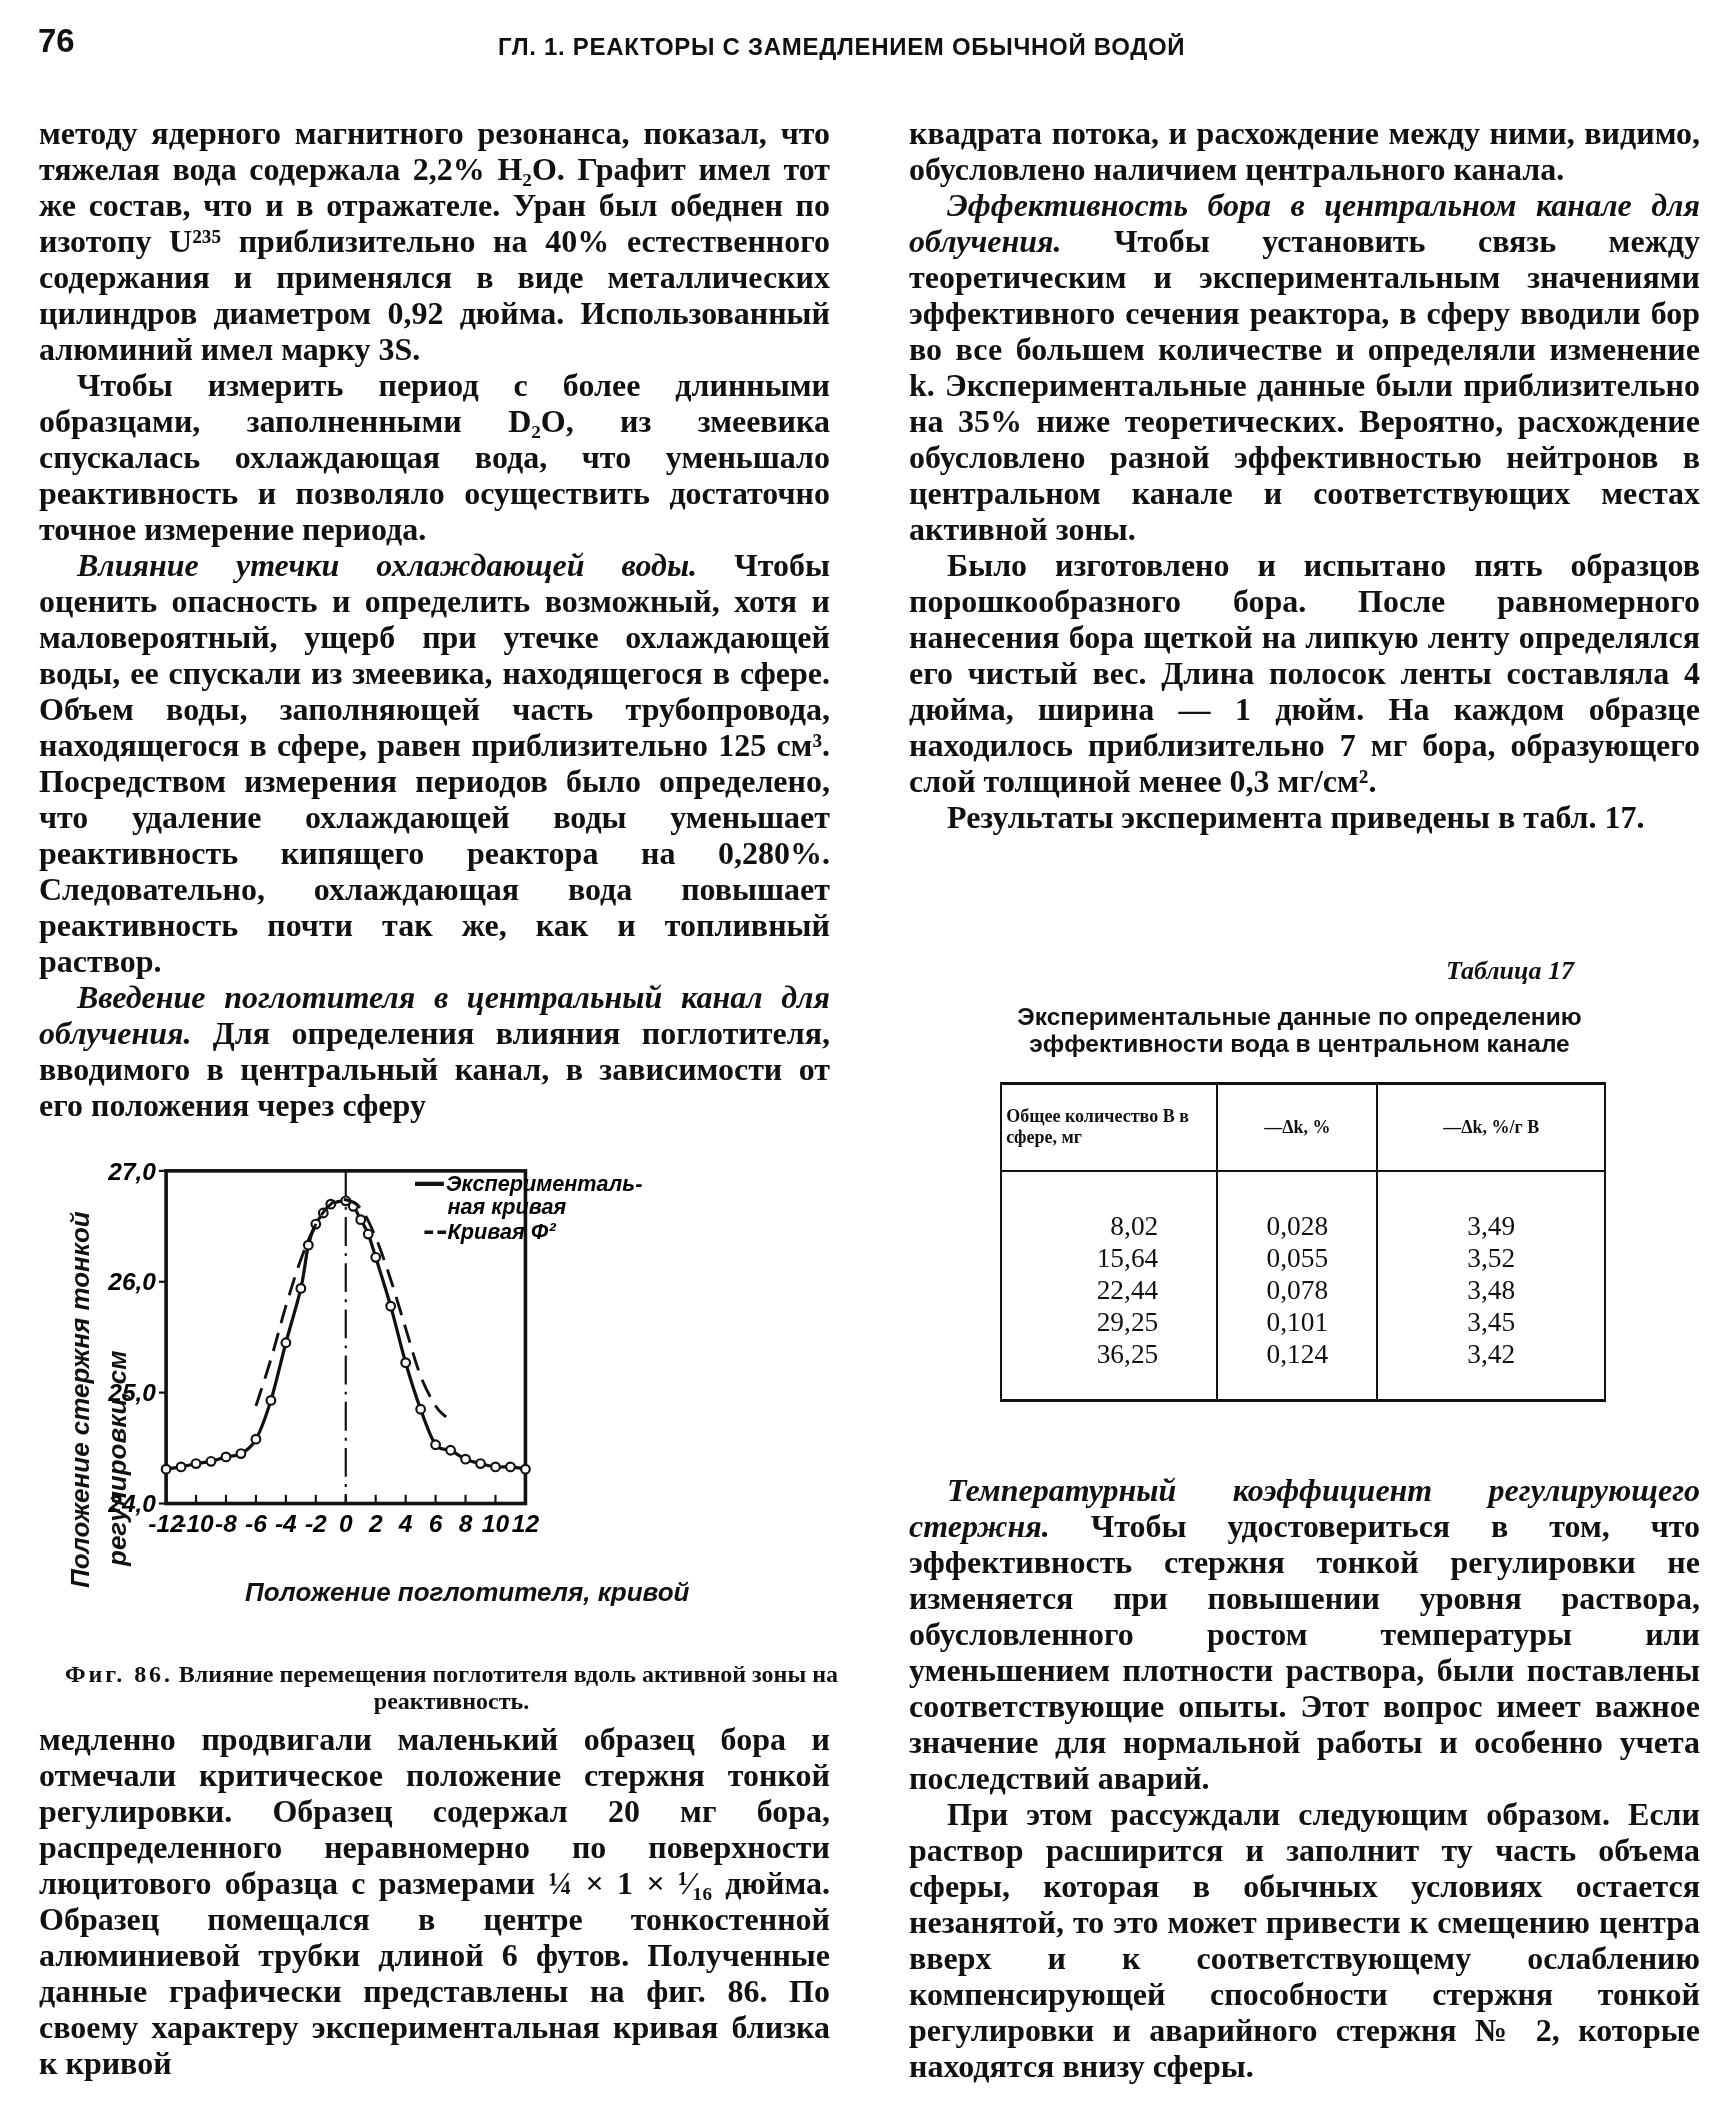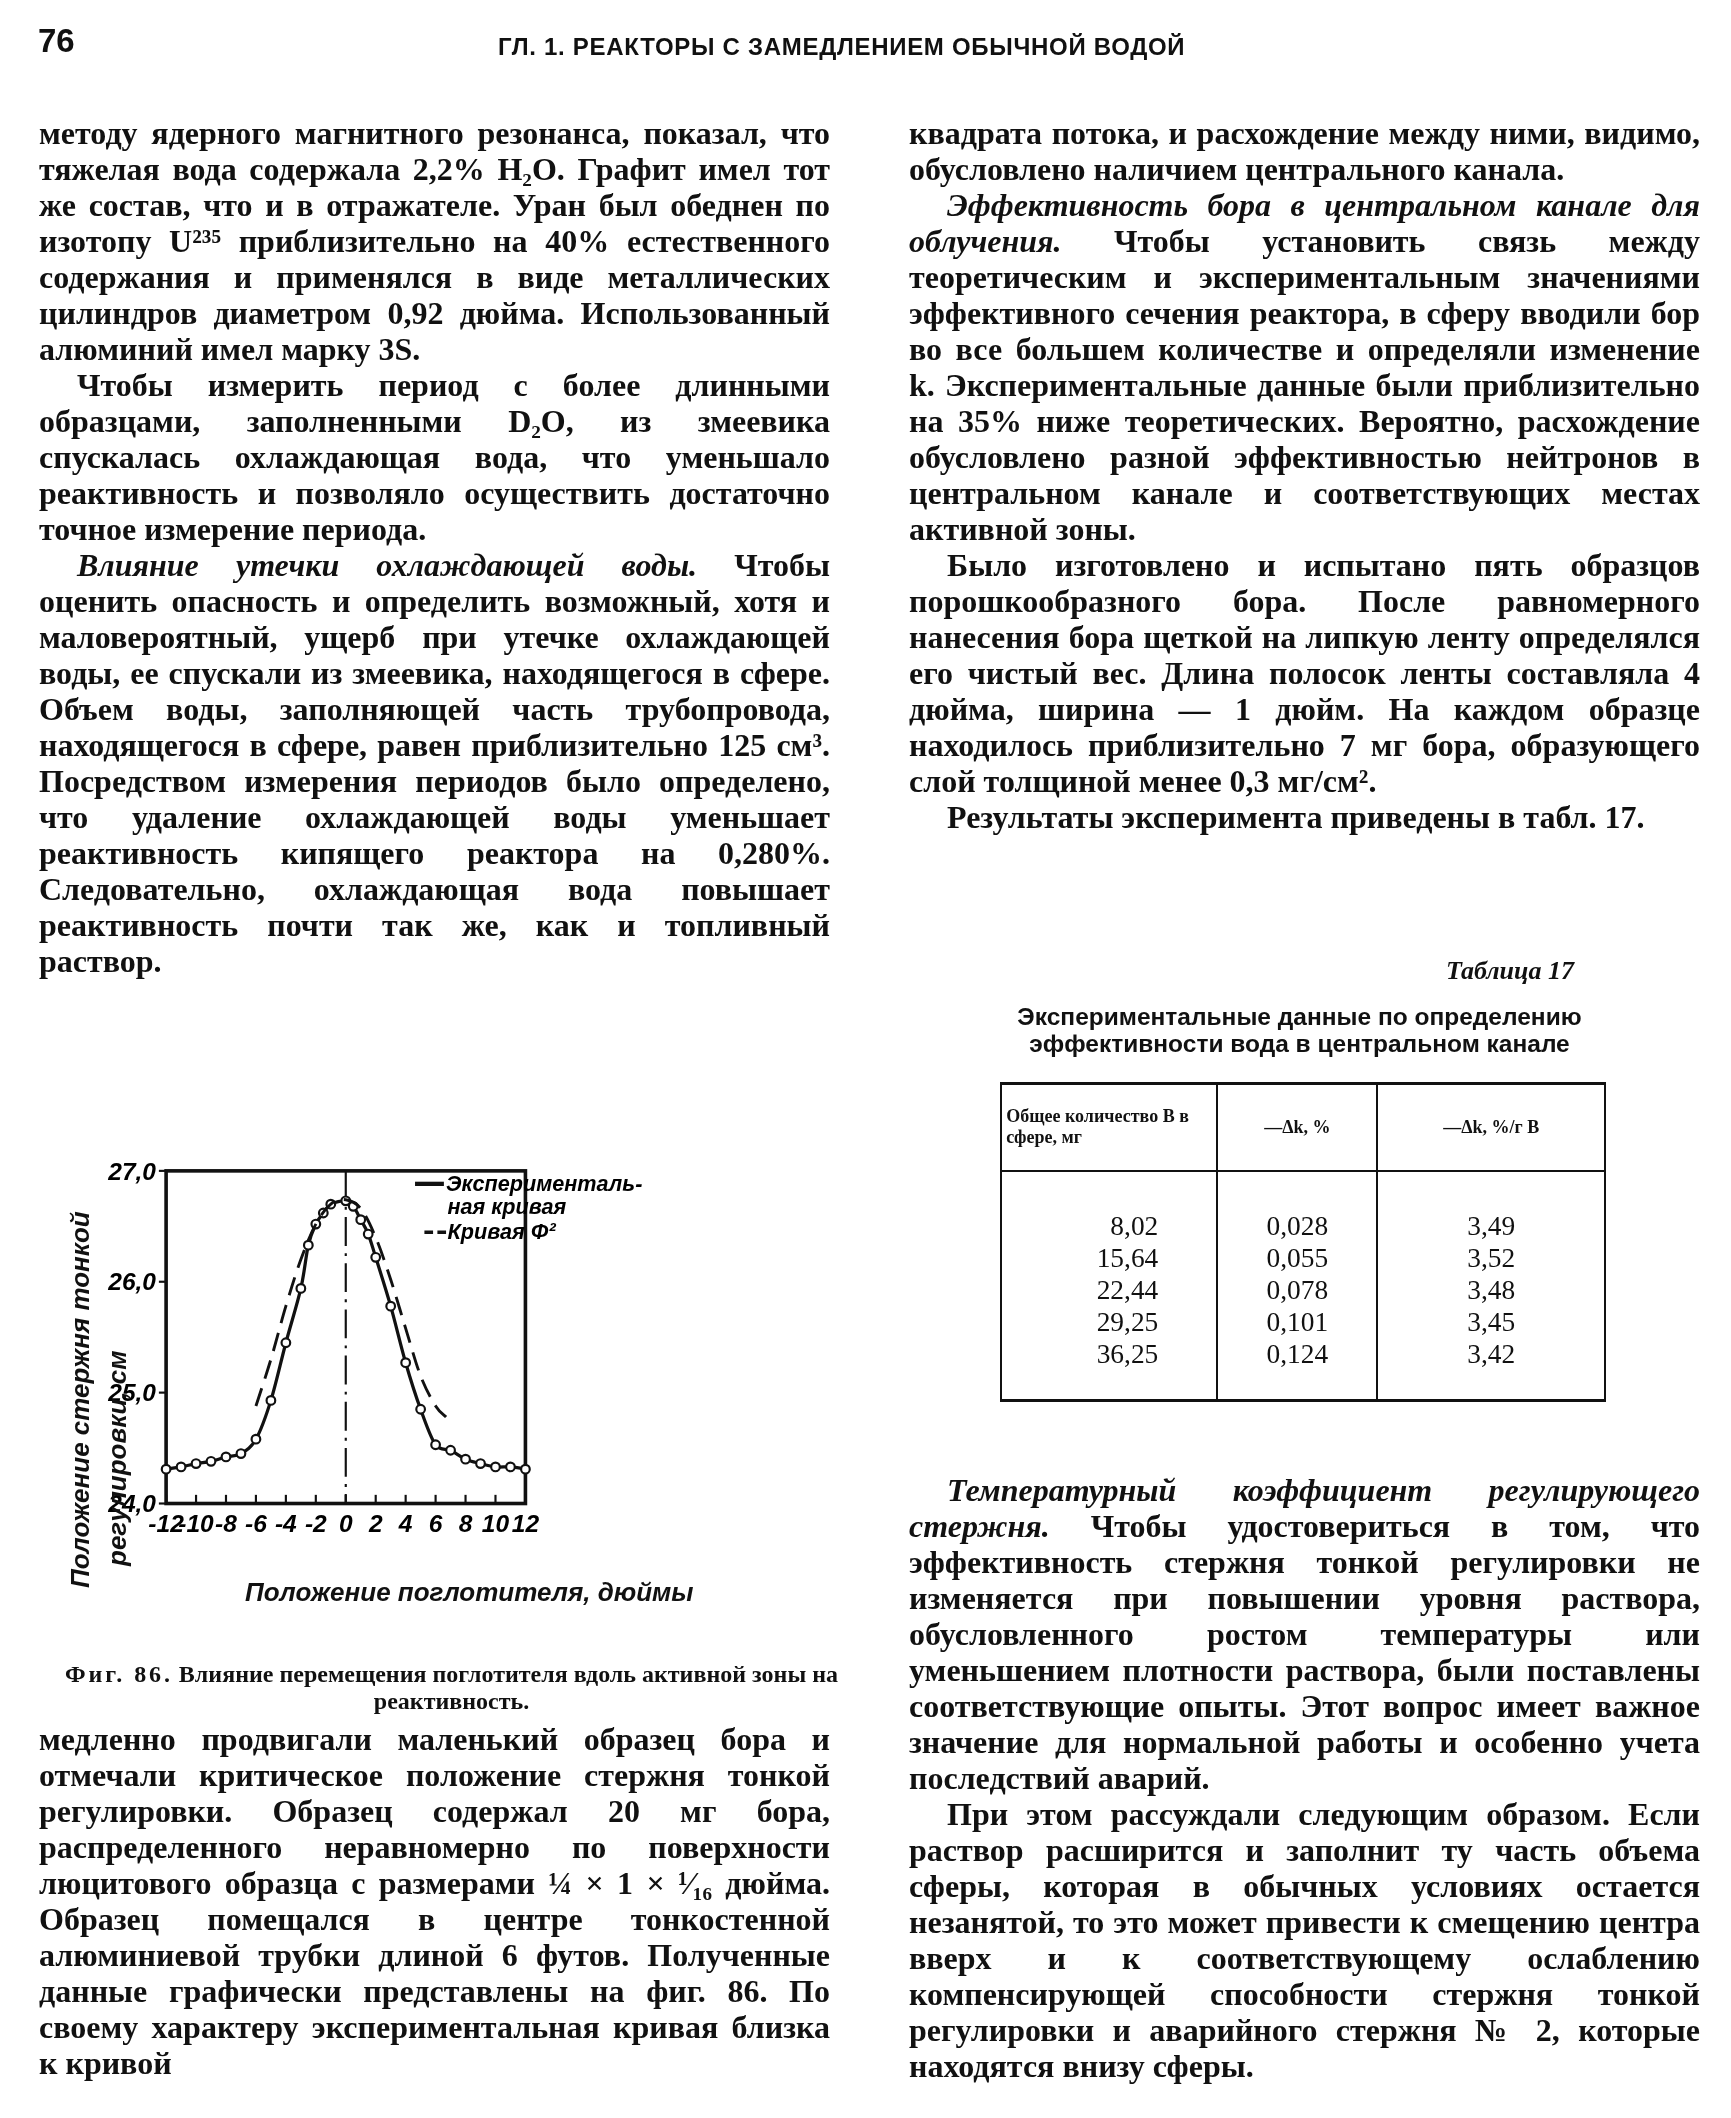--- a/index.html
+++ b/index.html
@@ -42,20 +42,21 @@
 </head>
 <body>
 
 <div class="hdr-num">76</div>
 <div class="hdr-title">ГЛ. 1. РЕАКТОРЫ С ЗАМЕДЛЕНИЕМ ОБЫЧНОЙ ВОДОЙ</div>
 
 <div id="colL1" class="col">
     <p><span>методу ядерного магнитного резонанса, показал, что тяжелая вода содержала 2,2% H₂O. Графит имел тот же состав, что и в отражателе. Уран был обеднен по изотопу U²³⁵ приблизительно на 40% естественного содержания и применялся в виде металлических цилиндров диаметром 0,92 дюйма. Использованный алюминий имел марку 3S.</span></p>
     <p class="ind"><span>Чтобы измерить период с более длинными образцами, заполненными D₂O, из змеевика спускалась охлаждающая вода, что уменьшало реактивность и позволяло осуществить достаточно точное измерение периода.</span></p>
     <p class="ind"><span class="it">Влияние утечки охлаждающей воды.</span><span> Чтобы оценить опасность и определить возможный, хотя и маловероятный, ущерб при утечке охлаждающей воды, ее спускали из змеевика, находящегося в сфере. Объем воды, заполняющей часть трубопровода, находящегося в сфере, равен приблизительно 125 см³. Посредством измерения периодов было определено, что удаление охлаждающей воды уменьшает реактивность кипящего реактора на 0,280%. Следовательно, охлаждающая вода повышает реактивность почти так же, как и топливный раствор.</span></p>
+    <p class="ind"><span class="it">Введение поглотителя в центральный канал для облучения.</span><span> Для определения влияния поглотителя, вводимого в центральный канал, в зависимости от его положения через сферу</span></p>
   </div>
 
 <div id="figure">
   <svg id="chart-svg" viewBox="0 0 1160 650" xmlns="http://www.w3.org/2000/svg">
       <rect x="190" y="22" width="498" height="461" fill="none" stroke="#111" stroke-width="5"></rect>
       <line x1="439" y1="22" x2="439" y2="483" stroke="#111" stroke-width="3" stroke-dasharray="40 10 4 10"></line>
       <line x1="190" y1="483" x2="190" y2="471" stroke="#111" stroke-width="3"></line>
       <text x="190" y="523" text-anchor="middle" font-size="34" font-style="italic" font-weight="bold" font-family="Liberation Sans, sans-serif">-12</text>
       <line x1="231.5" y1="483" x2="231.5" y2="471" stroke="#111" stroke-width="3"></line>
       <text x="231.5" y="523" text-anchor="middle" font-size="34" font-style="italic" font-weight="bold" font-family="Liberation Sans, sans-serif">-10</text>
@@ -123,21 +124,21 @@
       <line x1="535" y1="40" x2="575" y2="40" stroke="#111" stroke-width="6"></line>
       <text x="578" y="50" font-size="30" font-style="italic" font-weight="bold" font-family="Liberation Sans, sans-serif">Эксперименталь-</text>
       <text x="580" y="82" font-size="30" font-style="italic" font-weight="bold" font-family="Liberation Sans, sans-serif">ная кривая</text>
       <line x1="548" y1="107" x2="580" y2="107" stroke="#111" stroke-width="5" stroke-dasharray="12 6"></line>
       <text x="580" y="117" font-size="30" font-style="italic" font-weight="bold" font-family="Liberation Sans, sans-serif">Кривая Φ²</text>
     </svg>
   <div class="ylabel">
     <span id="ylab1" style="left:29px; top:426px; transform:rotate(-90deg);">Положение стержня тонкой</span>
     <span id="ylab2" style="left:66px; top:404px; transform:rotate(-90deg);">регулировки, см</span>
   </div>
-  <div class="xlabel">Положение поглотителя, дюймы</div>
+  <div class="xlabel">Положение поглотителя, кривой</div>
   <div class="caption">
     <span class="fig">Фиг. 86.</span>
     <span>Влияние перемещения поглотителя вдоль активной зоны на реактивность.</span>
   </div>
 </div>
 
 <div id="colL2" class="col">
     <p><span>медленно продвигали маленький образец бора и отмечали критическое положение стержня тонкой регулировки. Образец содержал 20 мг бора, распределенного неравномерно по поверхности люцитового образца с размерами ¼ × 1 × ¹⁄₁₆ дюйма. Образец помещался в центре тонкостенной алюминиевой трубки длиной 6 футов. Полученные данные графически представлены на фиг. 86. По своему характеру экспериментальная кривая близка к кривой</span></p>
   </div>
 

